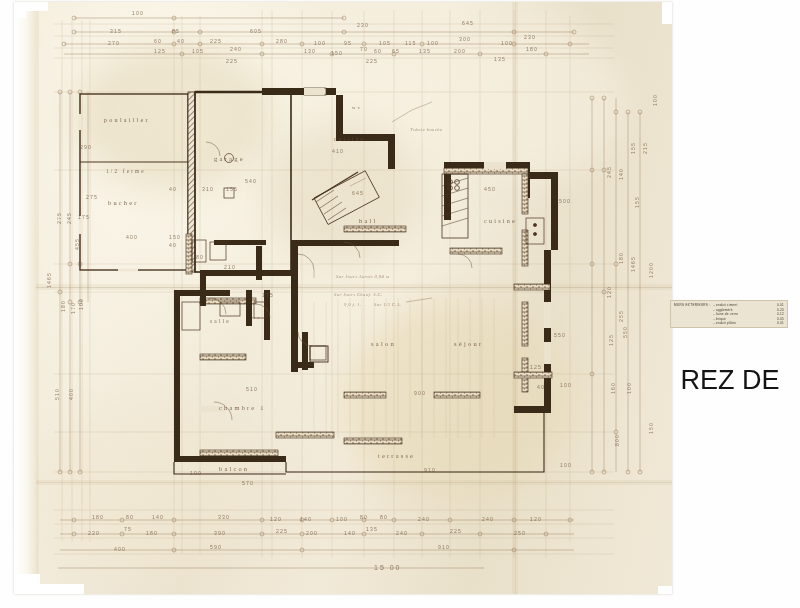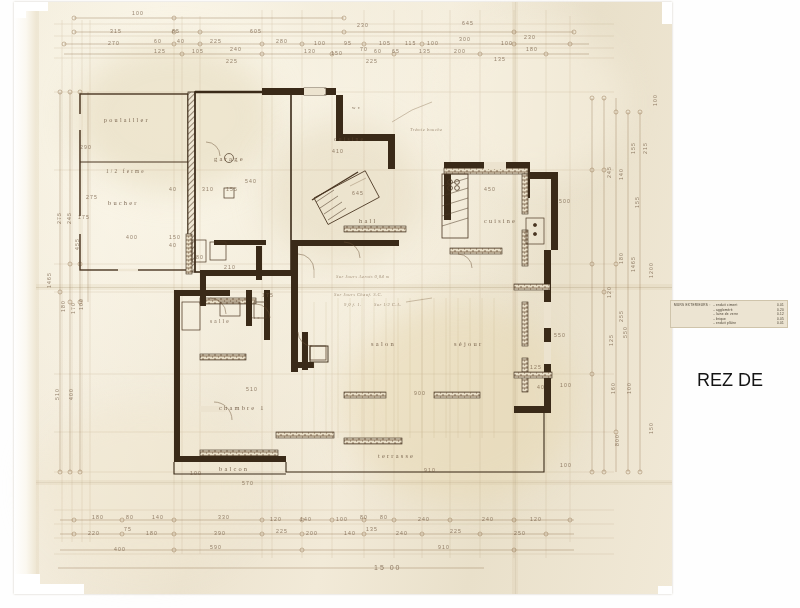--- a/index.html
+++ b/index.html
@@ -68,21 +68,21 @@
   #legend .lg-row{display:flex;font-size:3.1px;line-height:4.6px;
     color:#3e3527;letter-spacing:.25px;font-family:"Liberation Sans",sans-serif;}
   #legend .lg-title{font-size:3.1px;line-height:4.6px;color:#3e3527;
     letter-spacing:.3px;white-space:nowrap;margin-right:3px;}
   #legend .lg-mat{flex:1;white-space:nowrap;}
   #legend .lg-val{margin-left:auto;white-space:nowrap;}
 
   
   #title{
     position:absolute;left:660px;top:368px;width:140px;
-    text-align:center;color:#141414;font-size:18px;line-height:25px;
+    text-align:center;color:#141414;font-size:27px;line-height:25px;
     font-family:"Liberation Sans",sans-serif;
   }
 </style>
 </head>
 <body>
 
 <div id="page">
 
   <div id="sheet">
 

